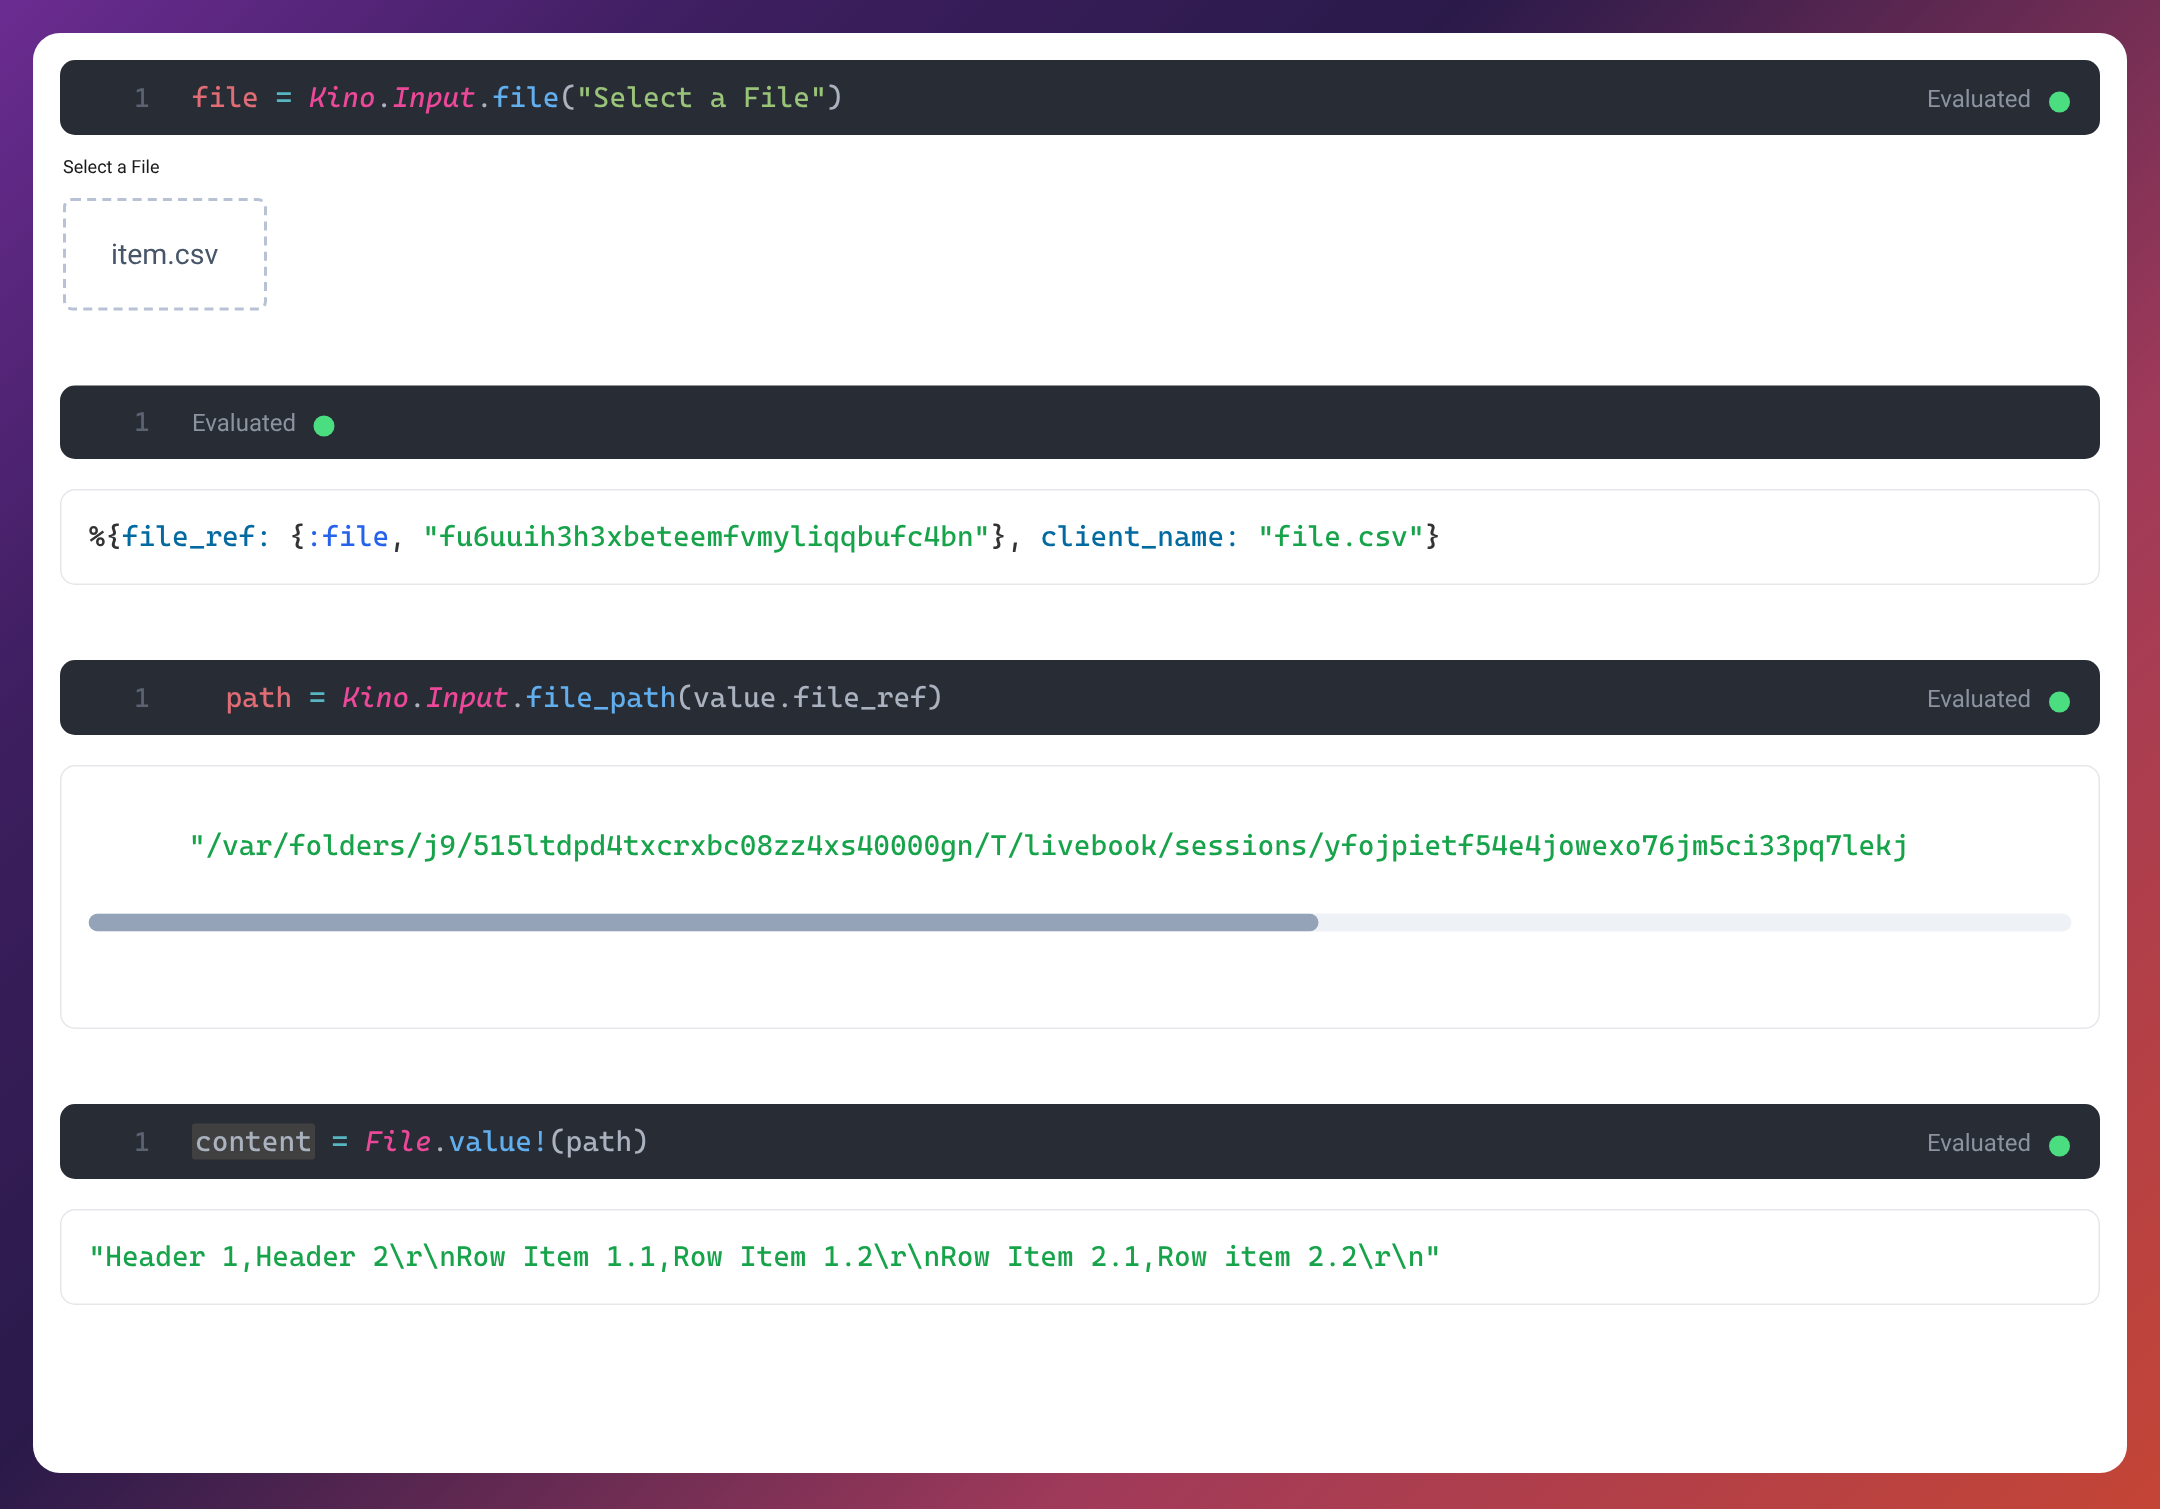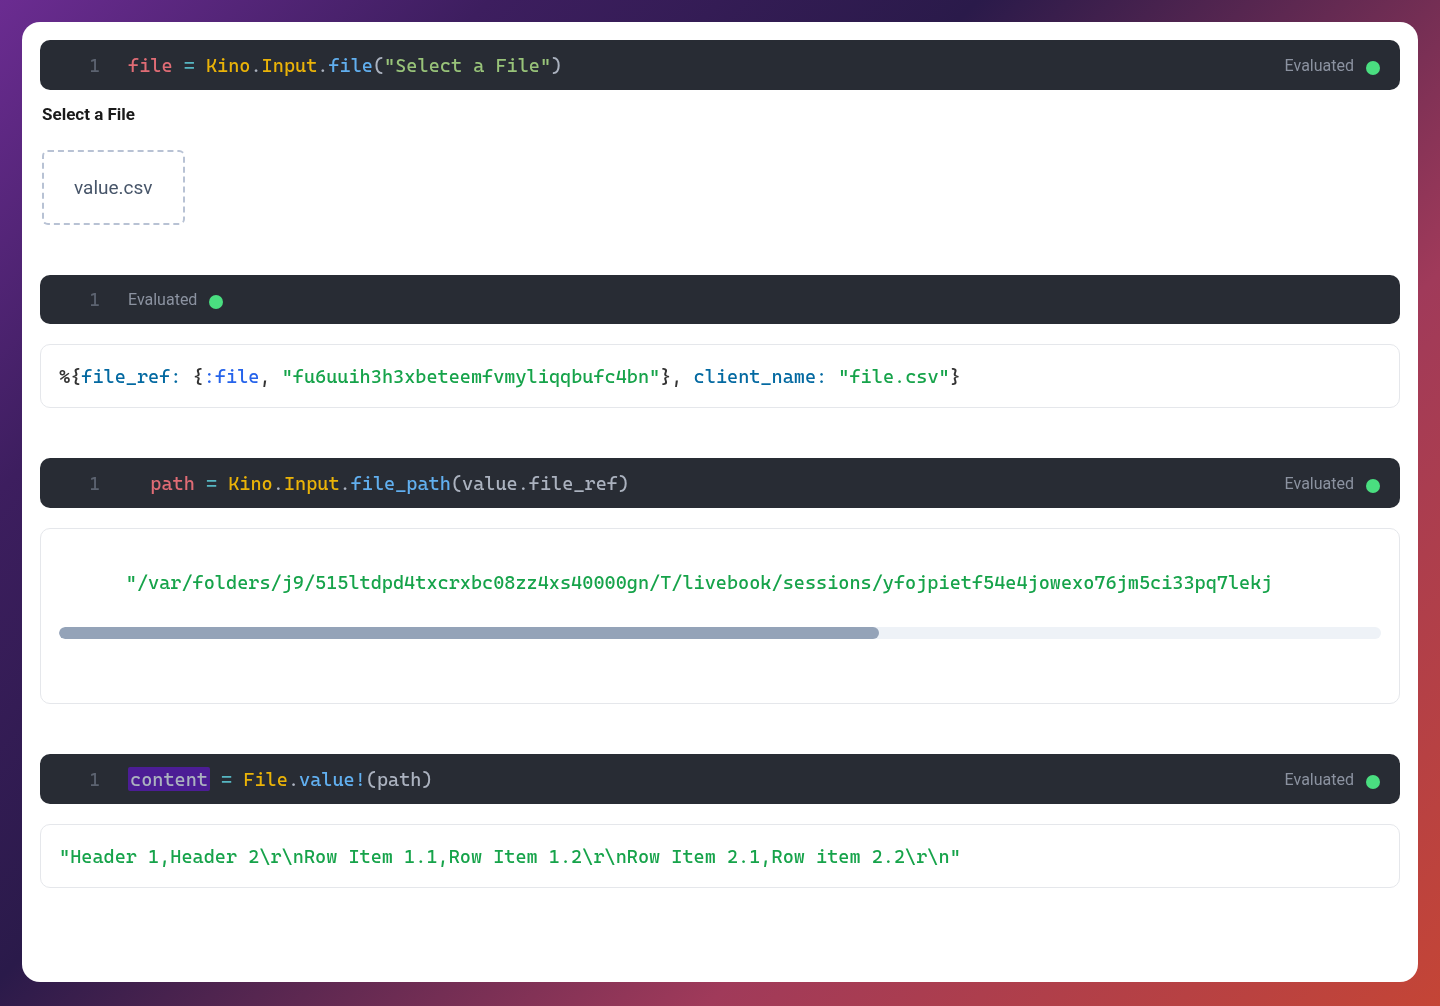--- a/index.html
+++ b/index.html
@@ -60,40 +60,40 @@
   font-family: -apple-system, BlinkMacSystemFont, "Segoe UI", Roboto, sans-serif;
 }
 .status-dot {
   width: 14px;
   height: 14px;
   border-radius: 50%;
   background: #4ade80;
 }
 .t-var { color: #e06c75; }
 .t-op { color: #56b6c2; }
-.t-mod { color: #eab308; }
+.t-mod { color: #ec4899; font-style: italic; }
 .t-punct { color: #abb2bf; }
 .t-fn { color: #61afef; }
 .t-str { color: #98c379; }
 .t-arg { color: #abb2bf; }
 .t-hl {
   color: #abb2bf;
-  background: #4c1d95;
+  background: #404040;
   padding: 1px 2px;
   border-radius: 2px;
 }
 
 .input-widget {
   padding: 14px 0 0 2px;
 }
 .input-label {
-  font-size: 17px;
+  font-size: 12px;
   color: #1a1a1a;
-  font-weight: 700;
-  margin-bottom: 26px;
+  font-weight: 400;
+  margin-bottom: 14px;
 }
 .file-dropzone {
   border: 2px dashed #b8c2d4;
   border-radius: 6px;
   padding: 24px 30px;
   display: inline-block;
   cursor: pointer;
 }
 .file-name {
   color: #475569;
@@ -158,21 +158,21 @@
       <span class="line-number">1</span>
       <span class="code-content"><span class="t-var">file</span><span class="t-op"> = </span><span class="t-mod">Kino</span><span class="t-punct">.</span><span class="t-mod">Input</span><span class="t-punct">.</span><span class="t-fn">file</span><span class="t-punct">(</span><span class="t-str">"Select a File"</span><span class="t-punct">)</span></span>
       <div class="status-area">
         <span class="status-text">Evaluated</span>
         <span class="status-dot"></span>
       </div>
     </div>
     <div class="input-widget">
       <div class="input-label">Select a File</div>
       <div class="file-dropzone">
-        <span class="file-name">value.csv</span>
+        <span class="file-name">item.csv</span>
       </div>
     </div>
   </div>
 
   <div class="cell">
     <div class="code-block">
       <span class="line-number">1</span>
       <div class="status-area">
         <span class="status-text">Evaluated</span>
         <span class="status-dot"></span>

